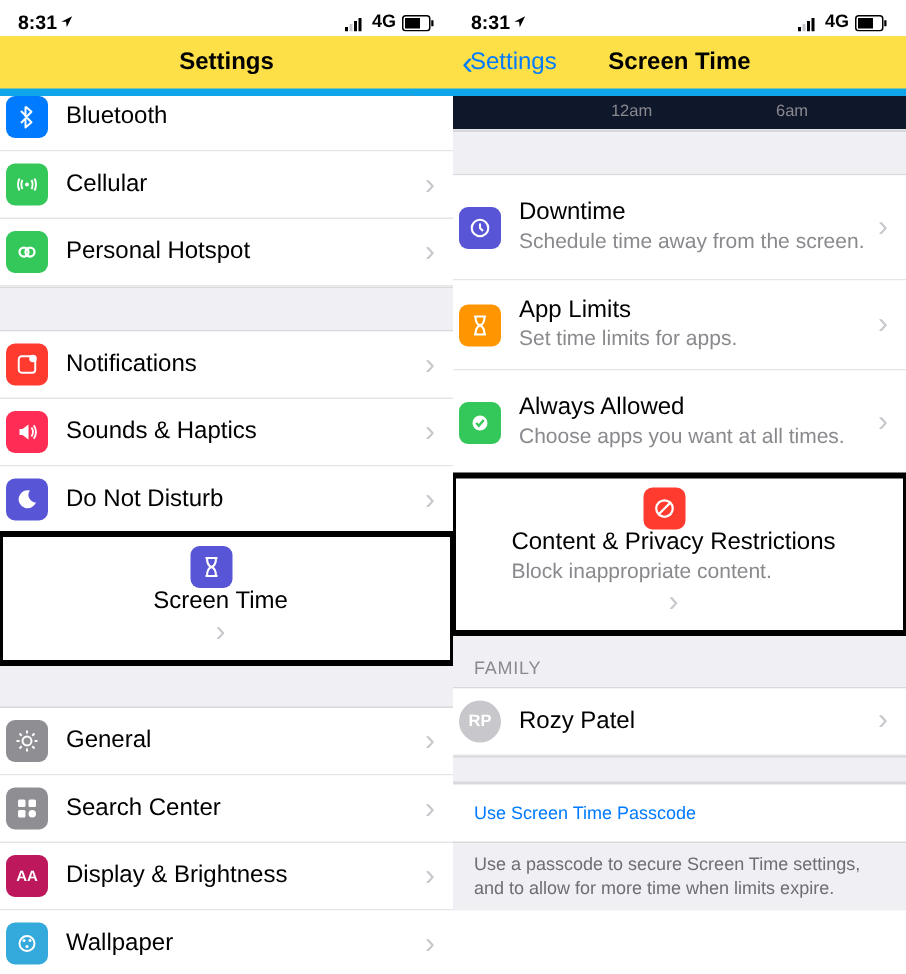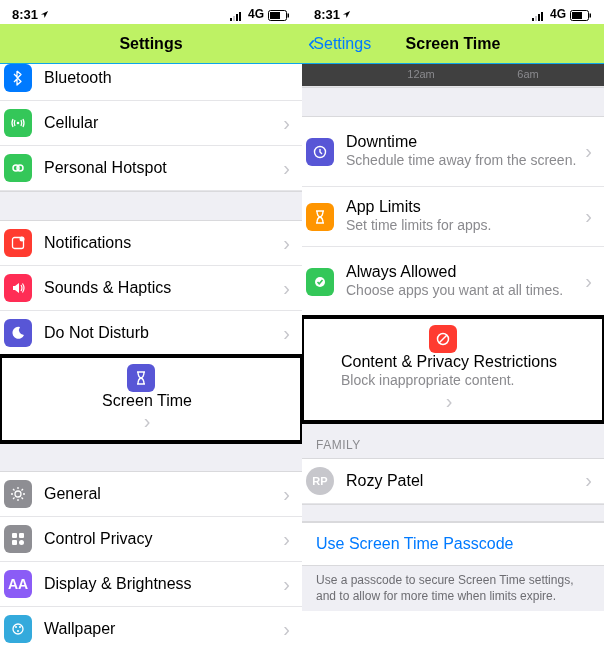--- a/index.html
+++ b/index.html
@@ -1,41 +1,41 @@
 <!DOCTYPE html>
 <html><head>
 <meta charset="utf-8">
 <style>
   * { box-sizing: border-box; margin: 0; padding: 0; font-family: -apple-system, 'Helvetica Neue', Arial, sans-serif; }
   body { background: #fff; width: 604px; height: 649px; overflow: hidden; display: flex; }
   .phone { width: 302px; height: 649px; background: #fff; position: relative; overflow: hidden; }
   .statusbar { height: 24px; display:flex; align-items:center; justify-content:space-between; padding:4px 12px 0; font-size:13px; font-weight:600; color:#000; }
   .sb-left { display:flex; align-items:center; gap:2px; }
   .sb-right { display:flex; align-items:flex-end; gap:4px; font-size:12px; }
-  .navbar { height: 40px; display:flex; align-items:center; justify-content:center; position:relative; background:#bef264; border-bottom:1px solid #0ea5e9; }
+  .navbar { height: 40px; display:flex; align-items:center; justify-content:center; position:relative; background:#fde047; border-bottom:5px solid #0ea5e9; }
   .nav-title { font-size:16px; font-weight:600; color:#000; }
   .nav-back { position:absolute; left:6px; display:flex; align-items:center; color:#007aff; font-size:16px; }
   .nav-back .chev { font-size:22px; line-height:1; margin-right:-2px; }
   .list { background:#fff; }
   .row { display:flex; align-items:center; min-height:44px; padding:8px 12px 8px 4px; border-bottom:1px solid #e5e5e8; position:relative; background:#fff; }
   .row .icon { width:28px; height:28px; border-radius:6px; margin-right:12px; display:flex; align-items:center; justify-content:center; flex:0 0 28px; }
   .row .icon svg { width:16px; height:16px; }
   .row .label { font-size:16px; color:#000; flex:1; }
   .row .chev { color:#c7c7cc; font-size:20px; }
   .row .texts { flex:1; display:flex; flex-direction:column; }
   .row .title { font-size:16px; color:#000000; }
   .row .sub { font-size:14px; color:#8a8a8e; margin-top:1px; line-height:1.25; }
   .section-gap { height:30px; background:#efeff4; border-top:1px solid #d9d9dc; border-bottom:1px solid #d9d9dc; }
   .section-gap.sm { height:18px; }
   .section-head { background:#efeff4; color:#8a8a8e; font-size:12px; padding:16px 14px 6px; border-bottom:1px solid #d9d9dc; letter-spacing:0.5px; }
   .highlight { outline:4px solid #000; outline-offset:-2px;flex-direction:column; }
-  .link-row { padding:12px 14px; color:#007aff; font-size:16px; background:#fff; border-top:1px solid #d9d9dc; border-bottom:1px solid #d9d9dc; }
+  .link-row { padding:12px 14px; color:#007aff; font-size:12px; background:#fff; border-top:1px solid #d9d9dc; border-bottom:1px solid #d9d9dc; }
   .footnote { background:#efeff4; color:#6d6d72; font-size:12px; padding:6px 14px; line-height:1.4; }
   .avatar { width:28px; height:28px; border-radius:50%; background:#c7c7cc; color:#fff; font-size:11px; font-weight:600; display:flex; align-items:center; justify-content:center; margin-right:12px; flex:0 0 28px; }
-  .chart-strip { display:flex; justify-content:space-around; padding:0 14px 6px; color:#8a8a8e; font-size:11px; background:#404040; border-bottom:1px solid #e5e5e8; }
+  .chart-strip { display:flex; justify-content:space-around; padding:0 14px 6px; color:#8a8a8e; font-size:11px; background:#0f172a; border-bottom:1px solid #e5e5e8; }
   .peek { position:absolute; top:64px; left:0; right:0; padding:0 14px; color:#8a8a8e; font-size:16px; display:flex; justify-content:flex-end; align-items:center; }
   .peek .chev { margin-left:6px; }
   .arrow-svg { width:9px; height:9px; }
 </style>
 </head>
 <body>
 
 <div class="phone">
   <div class="statusbar">
     <div class="sb-left">
@@ -154,25 +154,25 @@
     </div>
     <div class="row">
       <span class="icon" style="background:#8e8e93">
           <svg viewBox="0 0 16 16">
             <rect x="2" y="2" width="5" height="5" rx="1" fill="#fff"></rect>
             <rect x="9" y="2" width="5" height="5" rx="1" fill="#fff"></rect>
             <rect x="2" y="9" width="5" height="5" rx="1" fill="#fff"></rect>
             <circle cx="11.5" cy="11.5" r="2.5" fill="#fff"></circle>
           </svg>
         </span>
-      <span class="label">Control Privacy</span>
-      <span class="chev">›</span>
-    </div>
-    <div class="row">
-      <span class="icon" style="background:#8b5cf6;color:#fff;font-weight:700;font-size:14px;">AA</span>
+      <span class="label">Search Center</span>
+      <span class="chev">›</span>
+    </div>
+    <div class="row">
+      <span class="icon" style="background:#be185d;color:#fff;font-weight:700;font-size:10px;">AA</span>
       <span class="label">Display &amp; Brightness</span>
       <span class="chev">›</span>
     </div>
     <div class="row">
       <span class="icon" style="background:#34aadc">
           <svg viewBox="0 0 16 16">
             <circle cx="8" cy="8" r="5" fill="none" stroke="#fff" stroke-width="1.3"></circle>
             <circle cx="6" cy="6" r="1" fill="#fff"></circle>
             <circle cx="10" cy="6" r="1" fill="#fff"></circle>
             <circle cx="8" cy="10" r="1" fill="#fff"></circle>

